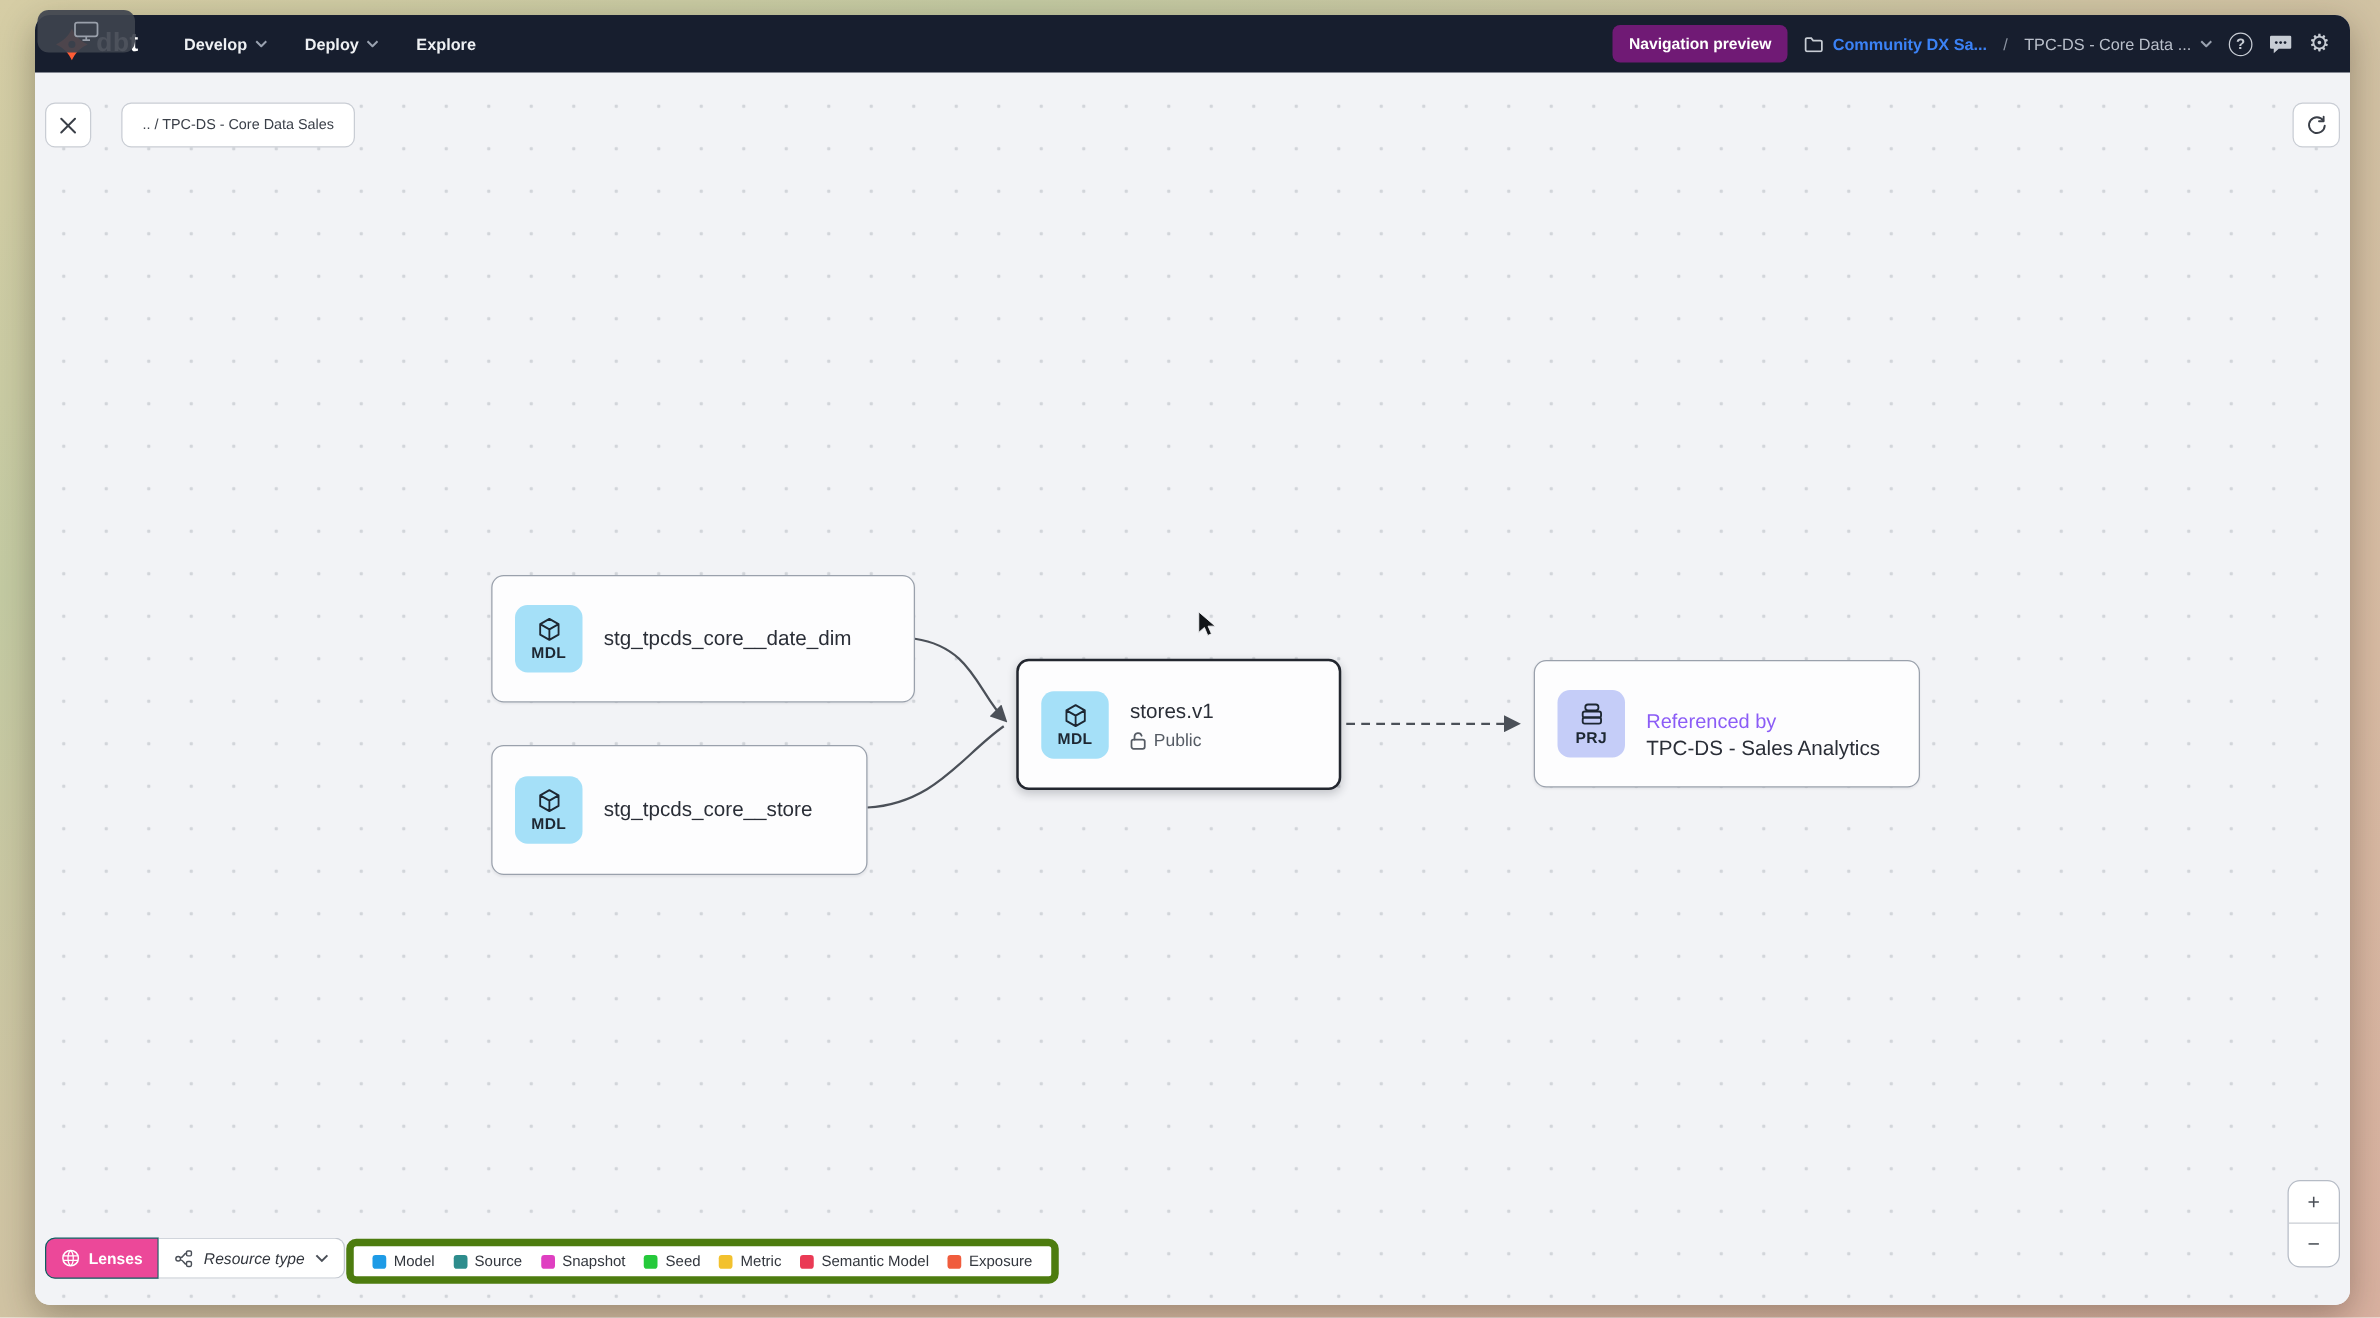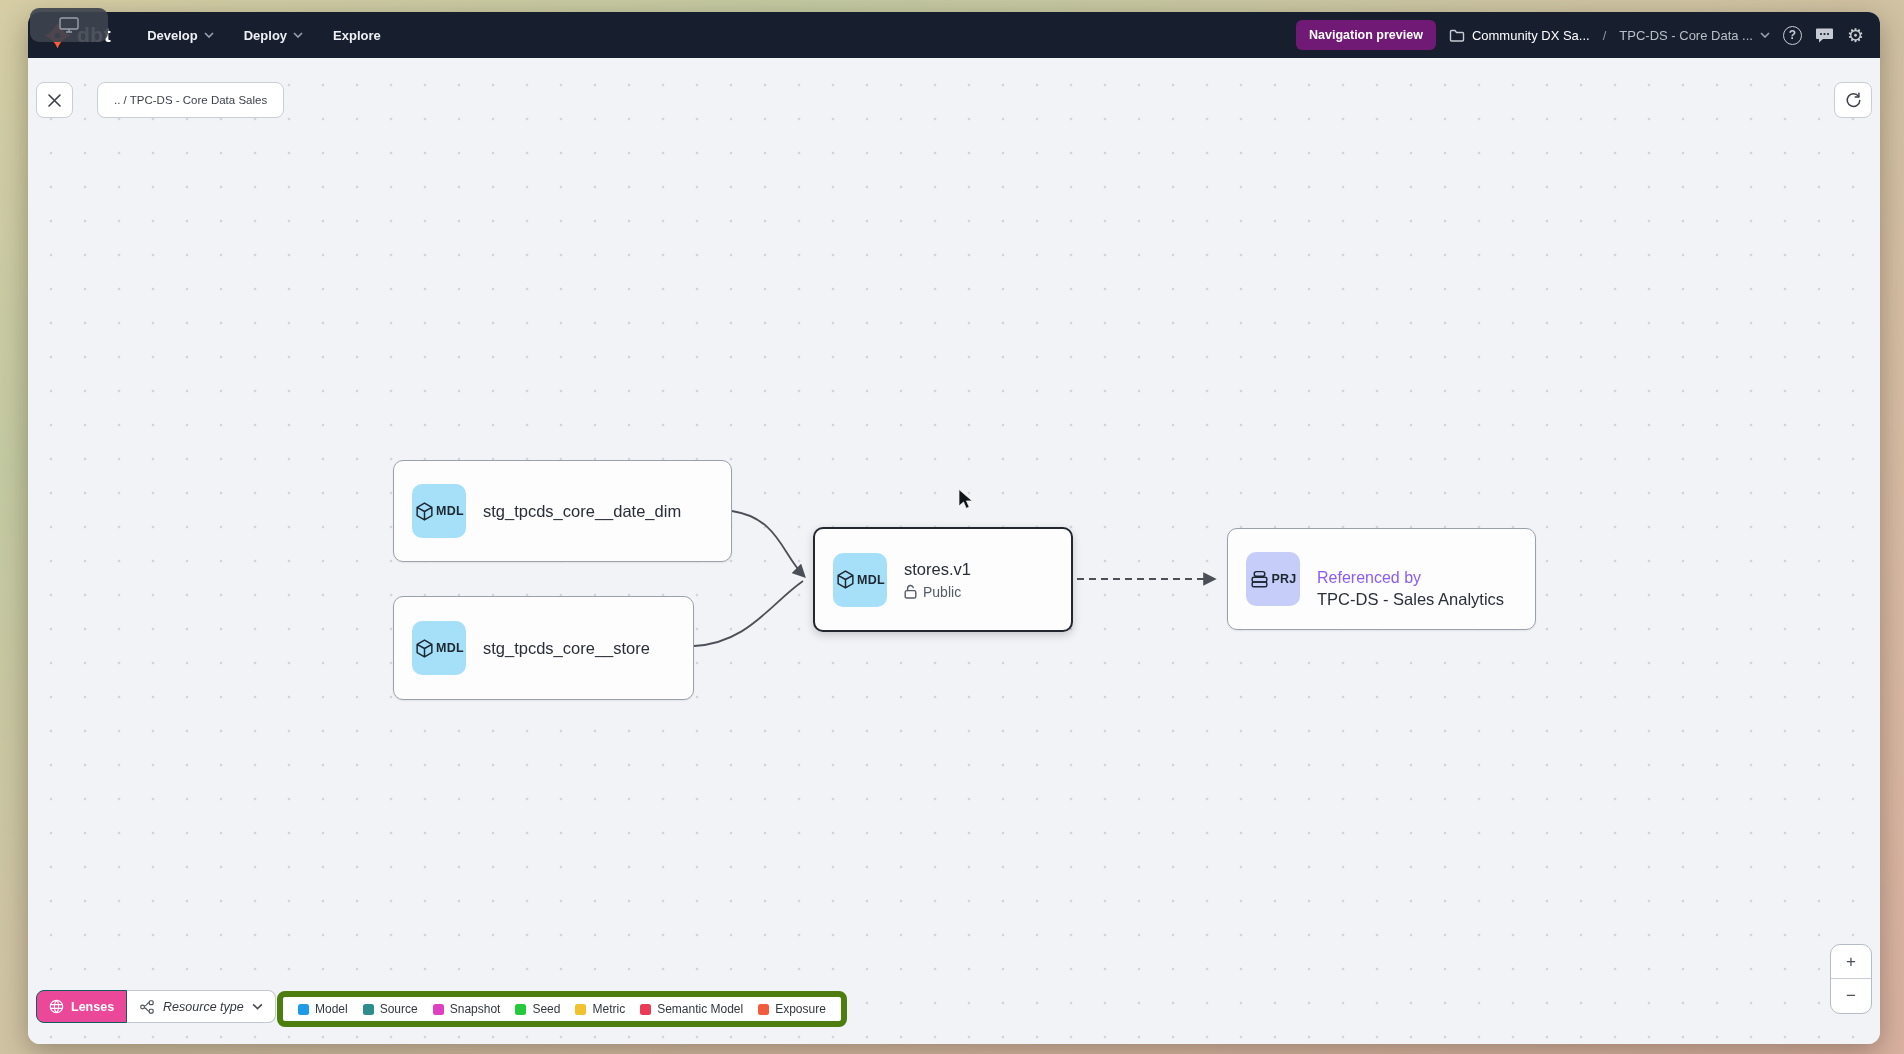--- a/index.html
+++ b/index.html
@@ -15,21 +15,21 @@
     display:flex; align-items:center; padding:0 16px; z-index:30; }
   .logo { display:flex; align-items:center; gap:6px; cursor:pointer; }
   .logo-text { color:#fff; font-size:21px; font-weight:bold; letter-spacing:.5px; }
   .menus { display:flex; align-items:center; gap:30px; margin-left:36px; }
   .menu-item { display:flex; align-items:center; gap:6px; color:#eef0f3; font-size:13px;
     font-weight:bold; cursor:pointer; }
   .nav-right { margin-left:auto; display:flex; align-items:center; gap:13px; }
   .badge { background:#701a75; color:#fff; font-size:12.5px; font-weight:bold;
     padding:8px 13px; border-radius:6px; cursor:pointer; }
   .crumb { display:flex; align-items:center; gap:7px; cursor:pointer; }
-  .crumb-account { color:#ffffff; font-size:13px; font-weight:normal; }
+  .crumb-account { color:#3b82f6; font-size:13px; font-weight:bold; }
   .crumb-sep { color:#8d95a3; font-size:13px; }
   .crumb-project { color:#b9bfca; font-size:13px; }
   .nav-icon { color:#c7ccd4; display:flex; align-items:center; justify-content:center;
     cursor:pointer; }
   .help-circle { width:19px; height:19px; border:1.6px solid #c7ccd4; border-radius:50%;
     font-size:12px; font-weight:bold; display:flex; align-items:center; justify-content:center; }
   .gear { font-size:19px; line-height:1; }
 
   
   .canvas { position:absolute; left:0; top:46px; right:0; bottom:0; background:#f2f3f6;
@@ -44,28 +44,28 @@
     cursor:pointer; white-space:nowrap; }
   .search { left:794px; top:70px; width:995px; height:36px; padding:0 12px; gap:9px; cursor:text; }
   .search-value { font-size:12.5px; color:#3a3f48; }
   .btn-refresh { left:1806px; top:70px; width:38px; height:36px; justify-content:center; cursor:pointer; }
 
   
   .node { position:absolute; background:#fdfdfe; border:1px solid #9aa1ac; border-radius:10px;
     display:flex; align-items:center; padding:0 18px; gap:17px; cursor:pointer; z-index:10;
     box-shadow:0 1px 2px rgba(30,35,45,.07); }
   .node.selected { border:2px solid #23272f; box-shadow:0 3px 8px rgba(30,35,45,.22); }
-  .node-icon { width:54px; height:54px; border-radius:10px; display:flex; 
+  .node-icon { width:54px; height:54px; border-radius:10px; display:flex; flex-direction:column;
     align-items:center; justify-content:center; gap:1px; flex:none; }
   .node-icon.mdl { background:#a5e0f8; }
   .node-icon.prj { background:#c5cdf8; }
   .node-icon span { font-size:12.5px; font-weight:bold; color:#1d2732; letter-spacing:.3px; }
   .node-label { font-size:16.5px; font-weight:500; color:#2a2e37; white-space:nowrap; }
   .node-overline { font-size:16px; color:#8b5cf6; margin-bottom:3px;margin-top:20px; }
-  .node-sub { display:flex; align-items:flex-start; gap:6px; margin-top:5px; color:#555b64;
+  .node-sub { display:flex; align-items:flex-end; gap:6px; margin-top:5px; color:#555b64;
     font-size:14px; }
 
   .edges { position:absolute; left:0; top:0; width:1852px; height:1032px; z-index:5;
     pointer-events:none; }
 
   
   .lens-group { position:absolute; left:8px; top:978px; height:33px; display:flex; z-index:20; }
   .lenses-btn { background:#ec4899; color:#fff; font-size:12.5px; font-weight:bold;
     border:1px solid #0e5e60; border-radius:8px 0 0 8px; display:flex; align-items:center;
     gap:7px; padding:0 12px; cursor:pointer; }

